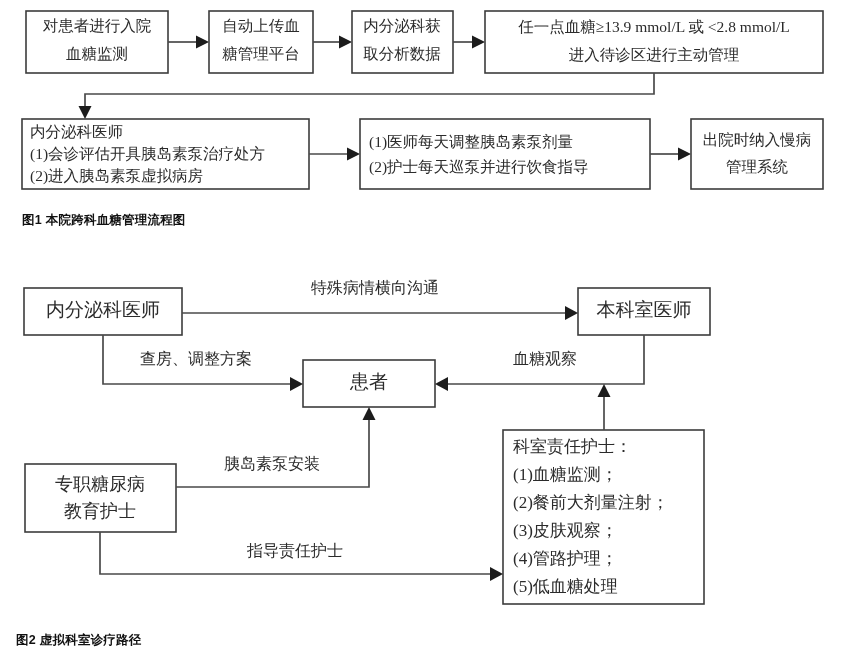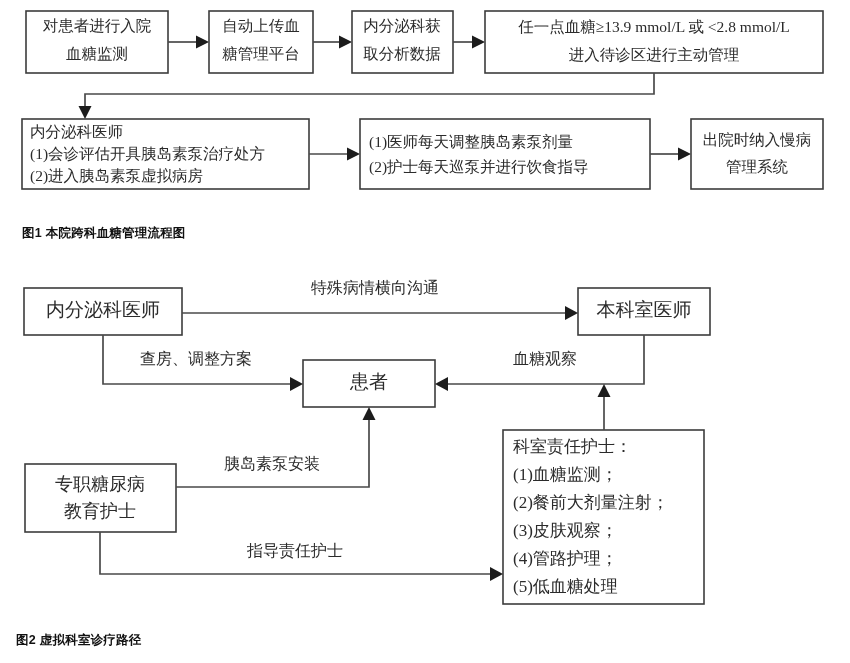--- a/index.html
+++ b/index.html
@@ -117,21 +117,21 @@
       <polygon class="arrow-head" points="678,147.5 691,154 678,160.5"></polygon>
     </g>
 
     <g>
       <rect class="box-rect" x="691" y="119" width="132" height="70"></rect>
       <text class="node-text center" x="757" y="141">出院时纳入慢病</text>
       <text class="node-text center" x="757" y="168">管理系统</text>
     </g>
   </svg>
 
-  <div class="cap" style="left:22px;top:212px;margin-top:13px;">
+  <div class="cap" style="left:22px;top:212px;">
     <span class="cap-num">图1</span><span class="cap-text">本院跨科血糖管理流程图</span>
   </div>
 
   <svg class="figure" width="850" height="360" viewBox="0 0 850 360" style="left:0px;top:275px;">
 
     <g>
       <rect class="box-rect" x="24" y="13" width="158" height="47"></rect>
       <text class="node-text center" x="103" y="37" style="font-size:19px;">内分泌科医师</text>
     </g>
 

